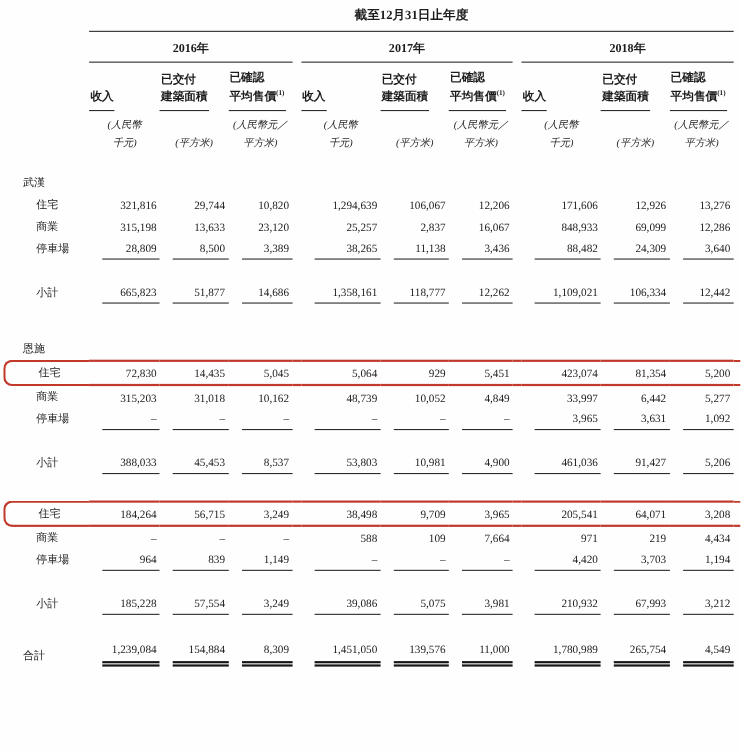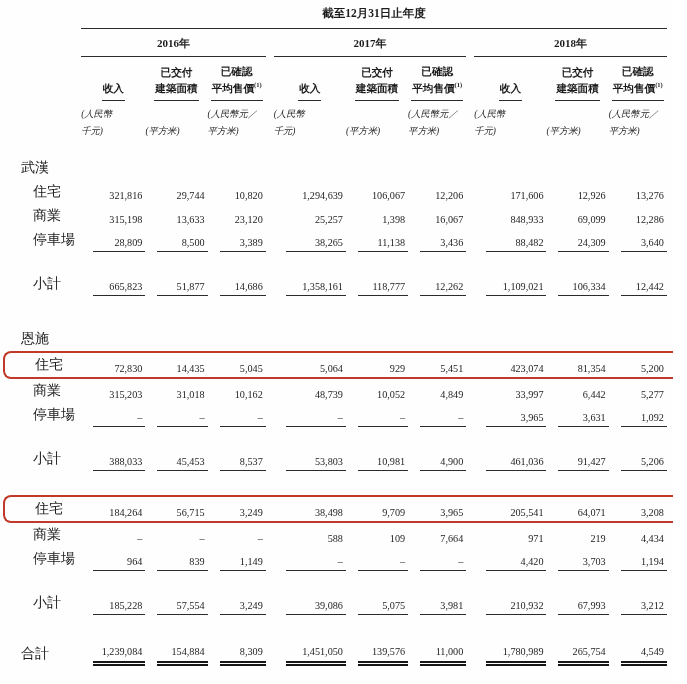--- a/index.html
+++ b/index.html
@@ -13,30 +13,30 @@
     border-collapse:separate; border-spacing:0; table-layout:fixed;
     width:681px; margin-left:3px;
   }
   td { padding:0; vertical-align:bottom; }
 
   
   .title-cell { text-align:center; font-weight:bold; font-size:11.5px;
                 padding-bottom:7px; border-bottom:1.2px solid #2b2b2b; }
   .year-cell  { text-align:center; font-weight:bold; font-size:11px;
                 padding:7px 0 5px; border-bottom:1.2px solid #2b2b2b; }
-  .hd { text-align:center; padding-top:7px; }
+  .hd { text-align:left; padding-top:7px; }
   .hcell { display:inline-block; vertical-align:bottom; font-weight:bold;
            font-size:10.6px; line-height:1.55; border-bottom:1.2px solid #2b2b2b;
            padding:0 1px 3px; }
   sup.fn { font-size:6.5px; }
-  .unit { text-align:left; font-style:italic; font-size:9.3px; line-height:1.8;
+  .unit { text-align:center; font-style:italic; font-size:9.3px; line-height:1.8;
           padding:5px 0 9px; color:#262626; white-space:nowrap; }
 
   
-  .lbl { font-size:14px; white-space:nowrap; padding:3px 0 3px 18px; }
+  .lbl { font-size:10px; white-space:nowrap; padding:3px 0 3px 18px; }
   .ind { padding-left:30px; }
   .secrow td { padding-top:10px; }
   .num { }
   .num .v { margin-left:12px; text-align:right; font-size:10.2px;
             padding:3px 3px 3px 0; white-space:nowrap; }
   tr.rule  .num .v { border-bottom:1.1px solid #2b2b2b; }
   tr.total .num .v { border-bottom:5px double #161616; padding-bottom:4px; }
   tr.total .lbl    { padding-top:6px; }
 
   
@@ -192,21 +192,21 @@
             <div class="v">13,633</div>
           </td>
     <td class="num">
             <div class="v">23,120</div>
           </td>
     <td></td>
     <td class="num">
             <div class="v">25,257</div>
           </td>
     <td class="num">
-            <div class="v">1,398</div>
+            <div class="v">2,837</div>
           </td>
     <td class="num">
             <div class="v">16,067</div>
           </td>
     <td></td>
     <td class="num">
             <div class="v">848,933</div>
           </td>
     <td class="num">
             <div class="v">69,099</div>

